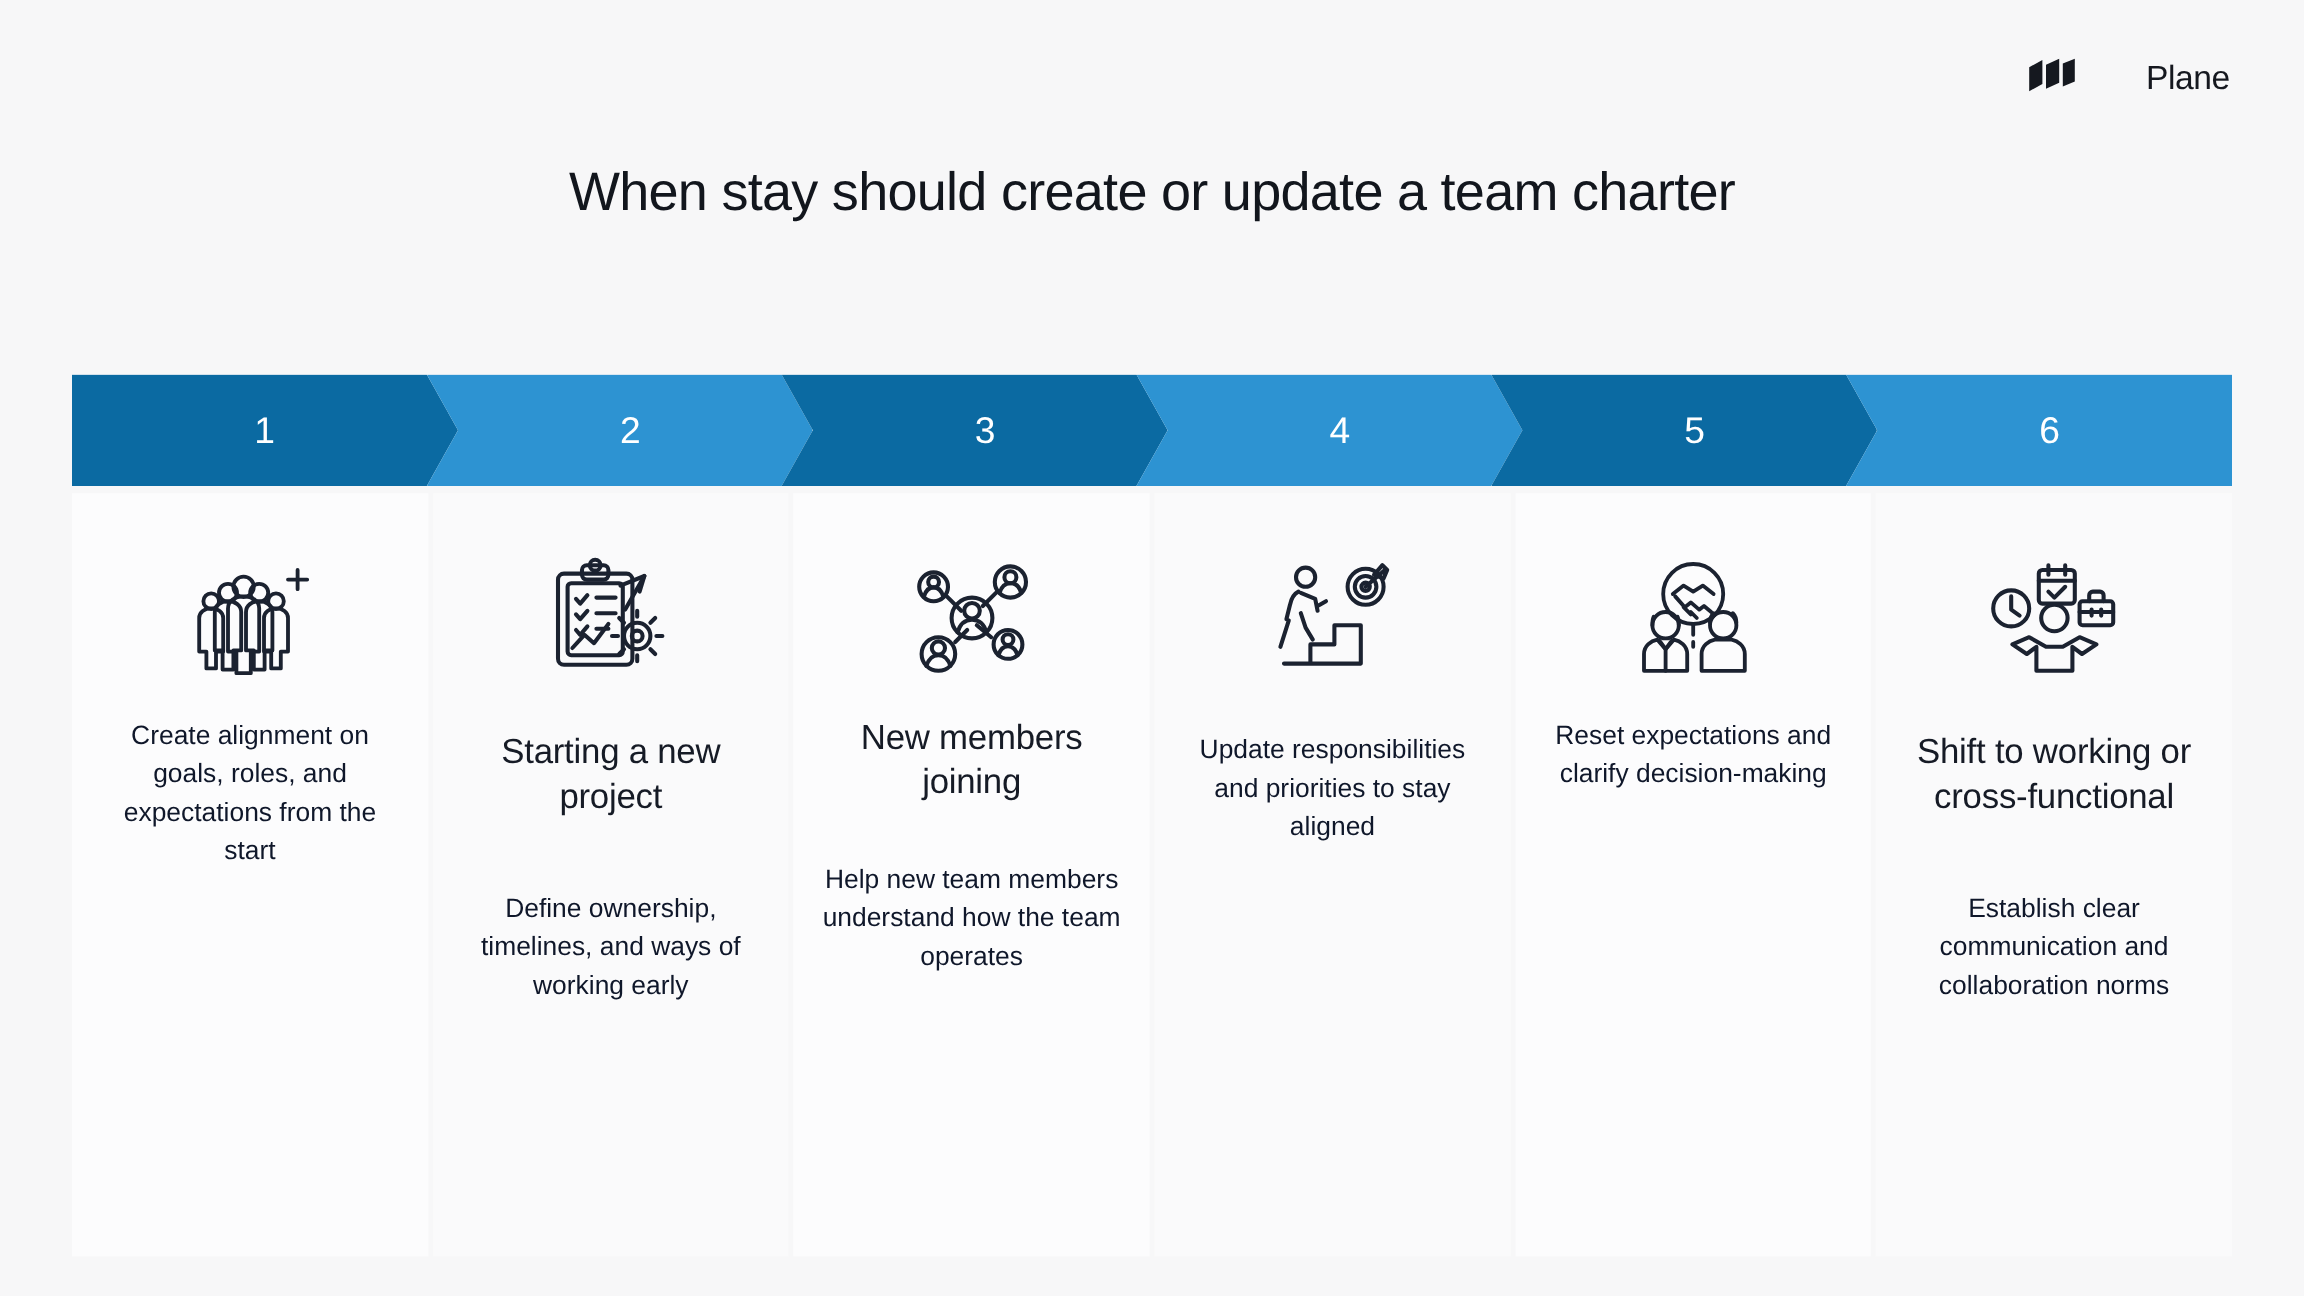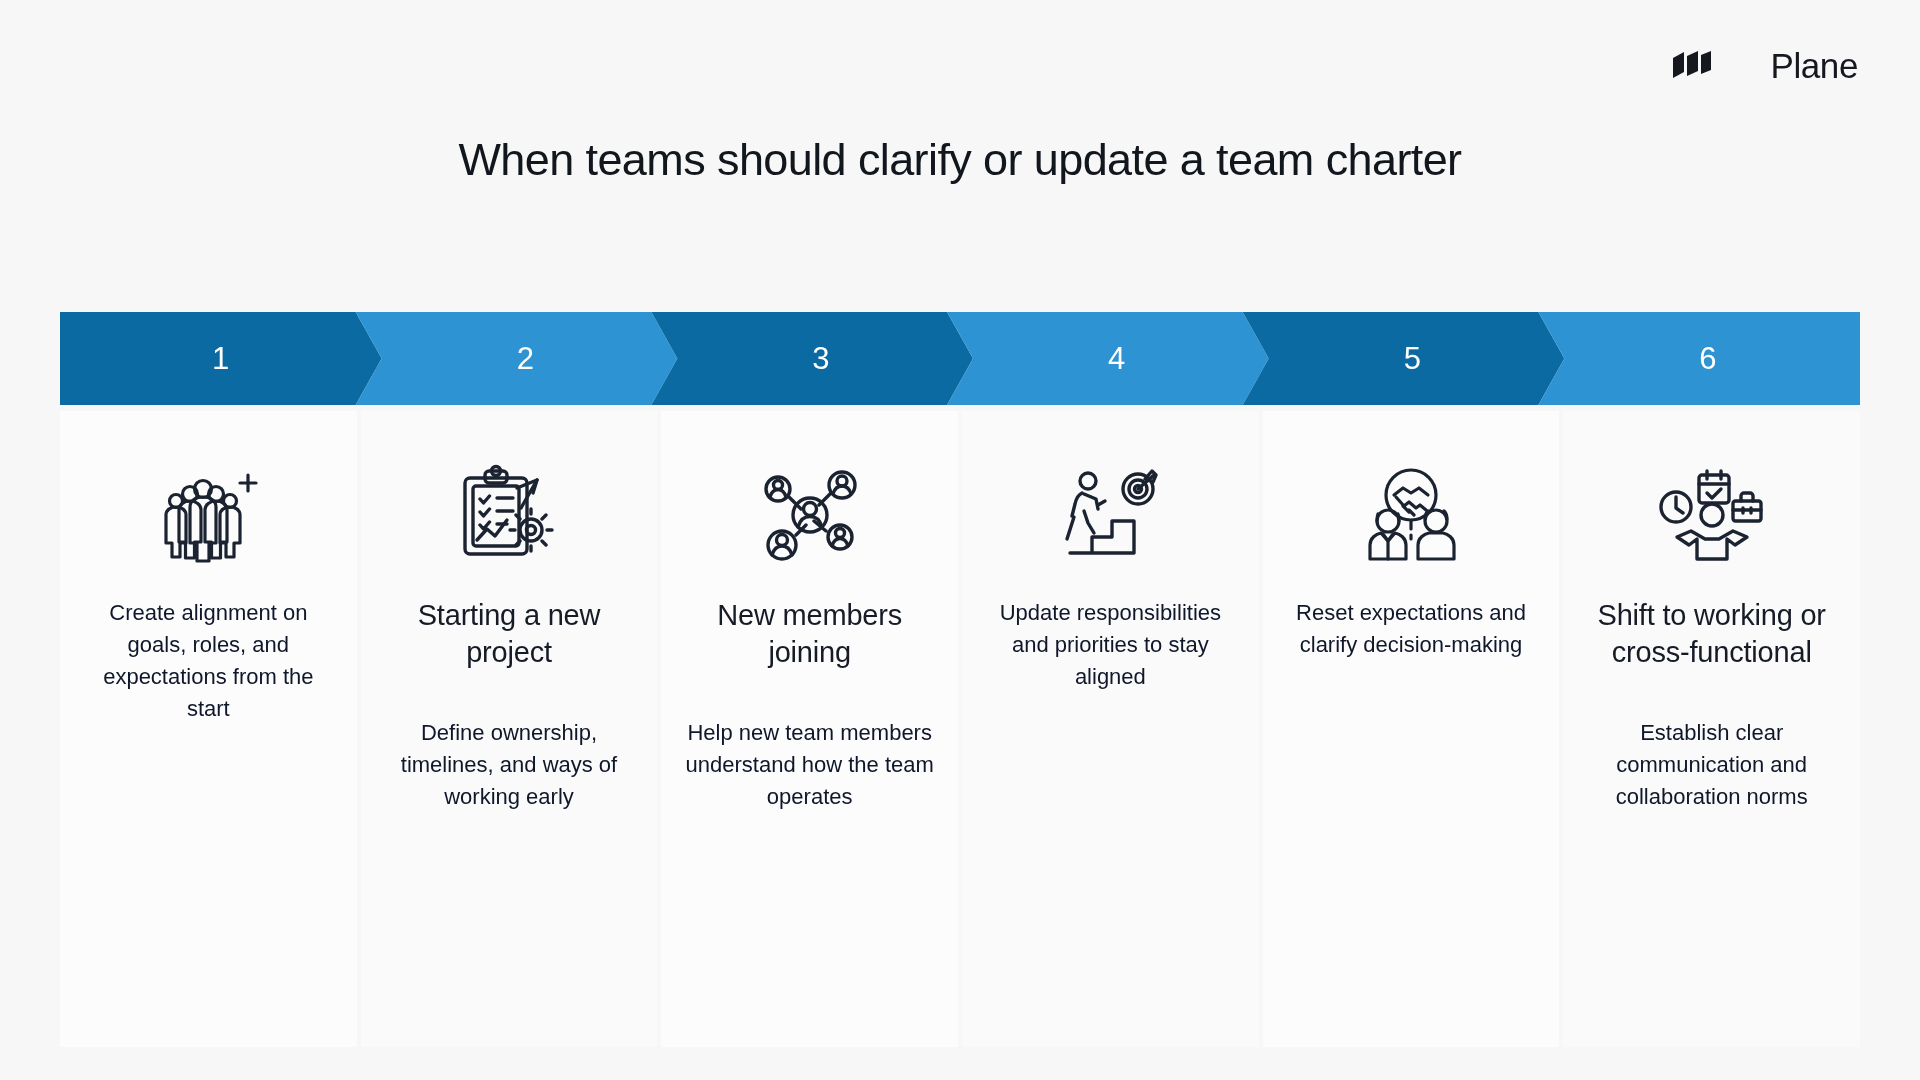--- a/index.html
+++ b/index.html
@@ -22,21 +22,21 @@
   .brand {
     position: absolute;
     top: 48px;
     right: 62px;
     display: flex;
     align-items: center;
     gap: 12px;
   }
   .brand-mark { display: block; }
   .brand-name {
-    font-size: 35px;
+    font-size: 28px;
     font-weight: 400;
     letter-spacing: -0.4px;
     color: #15181f;
     line-height: 1;
     padding-bottom: 2px;
     margin-left: 45px;
   }
 
   
   .page-title {
@@ -115,21 +115,21 @@
   }
   .column {
     flex: 1 1 0;
     background: #fcfcfd;
     padding: 44px 22px 34px;
     min-height: 636px;
     display: flex;
     flex-direction: column;
     align-items: center;
   }
-  .column.tint { background: #fafafb; }
+  .column.tint { background: #fafafb; gap: 12px; }
 
   .col-icon {
     height: 120px;
     display: flex;
     align-items: center;
     justify-content: center;
     margin-bottom: 22px;
   }
   .col-icon svg { display: block; }
 
@@ -159,21 +159,21 @@
   <span class="brand-mark">
     <svg width="42" height="30" viewBox="0 0 42 30" aria-hidden="true">
       <path d="M2 8 L13 2 L13 22 L2 28 Z" fill="#15181f"></path>
       <path d="M16 6 L27 1 L27 21 L16 26 Z" fill="#15181f"></path>
       <path d="M30 5 L40 1 L40 20 L30 24 Z" fill="#15181f"></path>
     </svg>
   </span>
   <span class="brand-name">Plane</span>
 </div>
 
-<h1 class="page-title">When teams should clarify or update a team charter</h1>
+<h1 class="page-title">When stay should create or update a team charter</h1>
 
 <div class="infographic">
 
   <div class="banner">
     <div class="chevron first">
       <span class="chevron-shape"></span>
       <span class="chevron-number">1</span>
     </div>
     <div class="chevron mid light">
       <span class="chevron-shape"></span>

